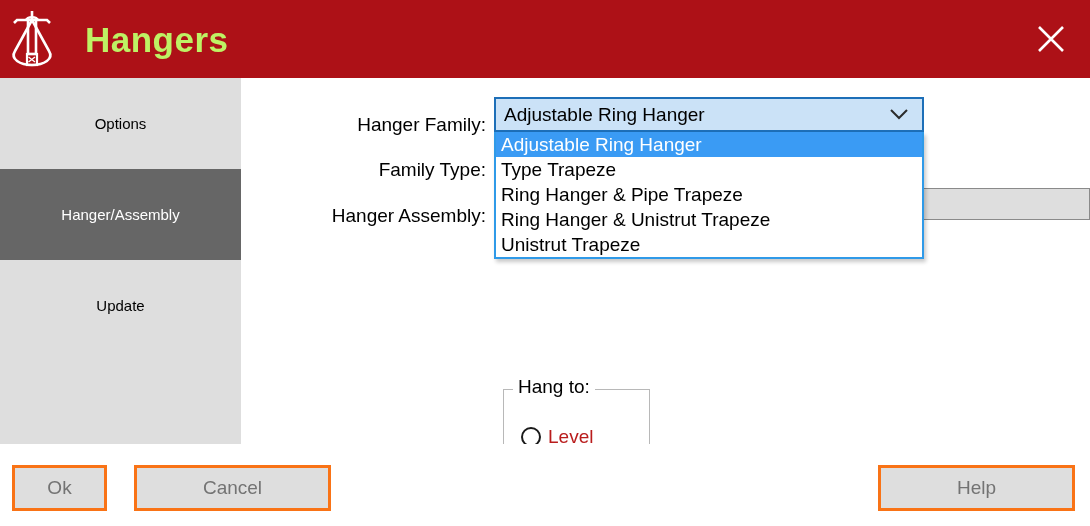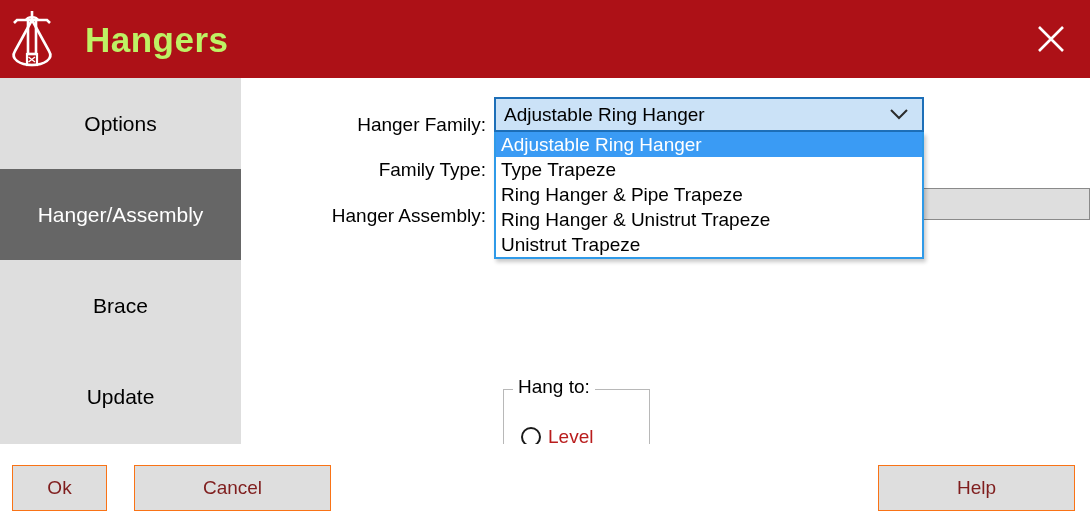--- a/index.html
+++ b/index.html
@@ -60,21 +60,21 @@
     width: 241px;
     height: 366px;
     background: #dedede;
   }
   .side-tab {
     width: 241px;
     height: 91px;
     display: flex;
     align-items: center;
     justify-content: center;
-    font-size: 21px;
+    font-size: 15px;
     color: #000000;
     cursor: pointer;
     box-sizing: border-box;
   }
   .side-tab.selected {
     background: #666666;
     color: #ffffff;
   }
 
   
@@ -257,27 +257,27 @@
   
   #buttonbar {
     position: absolute;
     left: 0; top: 444px;
     width: 1090px; height: 82px;
     background: #ffffff;
   }
   .dlg-button {
     position: absolute;
     background: #dedede;
-    border: 1px solid #f97316;
+    border: 3px solid #f97316;
     box-sizing: border-box;
     display: flex;
     align-items: center;
     justify-content: center;
     font-size: 19px;
-    color: #7f1d1d;
+    color: #737373;
     cursor: pointer;
   }
   #ok-button     { left: 12px;  top: 21px; width: 95px;  height: 46px; }
   #cancel-button { left: 134px; top: 21px; width: 197px; height: 46px; }
   #help-button   { left: 878px; top: 21px; width: 197px; height: 46px; }
 </style>
 </head>
 <body>
 
 <div id="app">
@@ -303,23 +303,20 @@
   </div>
 
   <div id="sidebar">
     <div class="side-tab">
       <span>Options</span>
     </div>
     <div class="side-tab selected">
       <span>Hanger/Assembly</span>
     </div>
     <div class="side-tab">
-      <span>Brace</span>
-    </div>
-    <div class="side-tab">
       <span>Update</span>
     </div>
   </div>
 
   <div id="content">
 
     <div class="field-row" style="left:0px; top:36px; width:245px; justify-content:flex-end;">
       <span class="field-label">Hanger Family:</span>
     </div>
 

